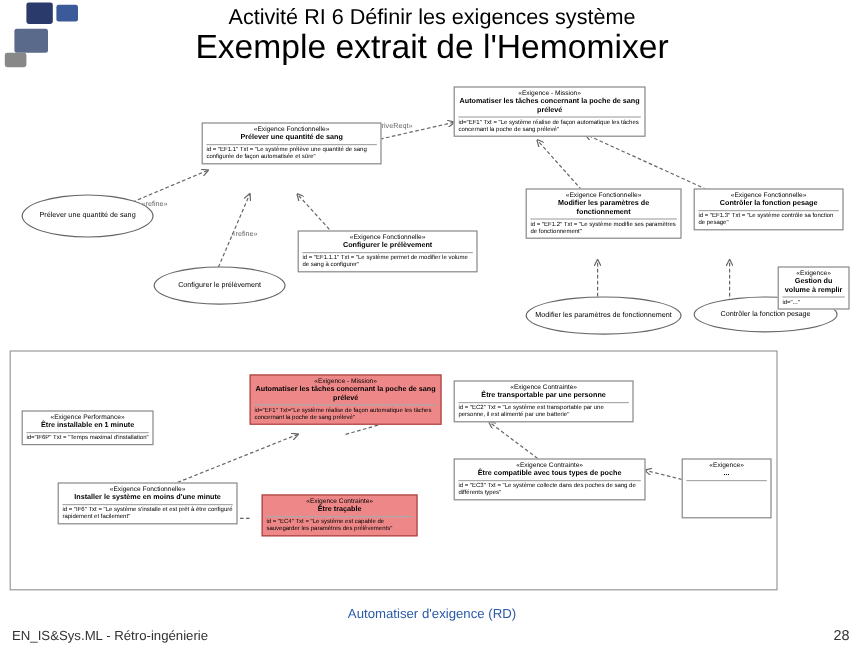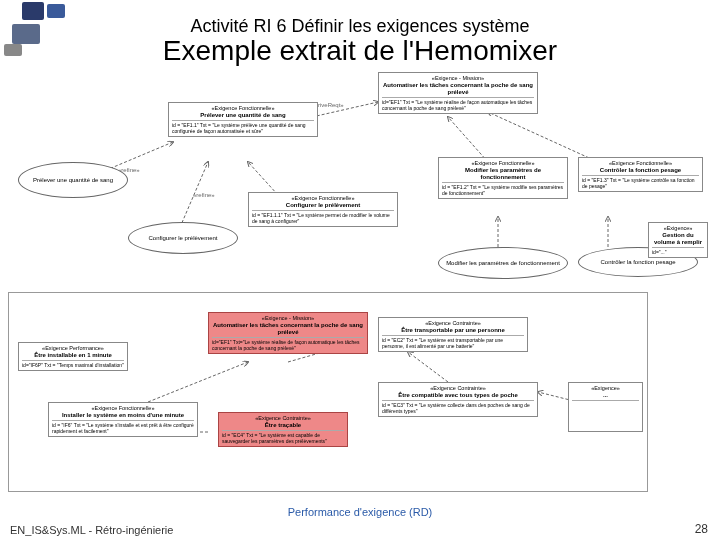--- a/index.html
+++ b/index.html
@@ -4,21 +4,21 @@
 <style>
   * { box-sizing: border-box; margin: 0; padding: 0; }
   body { width: 720px; height: 540px; font-family: Arial, sans-serif; background: #fff; position: relative; overflow: hidden; }
   .header { position: relative; height: 70px; }
   .icon-cluster { position: absolute; left: 2px; top: 2px; width: 80px; height: 60px; }
   .device { width: 30px; height: 20px; background: #4a5a7a; border-radius: 2px; position: absolute; }
   .device.d1 { left: 20px; top: 0; width: 22px; height: 18px; background: #2a3a6a; }
   .device.d2 { left: 45px; top: 2px; width: 18px; height: 14px; background: #3a5a9a; }
   .device.d3 { left: 10px; top: 22px; width: 28px; height: 20px; background: #5a6a8a; }
   .device.d4 { left: 2px; top: 42px; width: 18px; height: 12px; background: #888; }
-  .subtitle { text-align: center; font-size: 18px; padding-top: 16px; color: #000; }
+  .subtitle { text-align: center; font-size: 18px; padding-top: 4px; color: #000; }
   .title { text-align: center; font-size: 28px; color: #000; margin-top: -2px; }
   .diagram-area { position: absolute; left: 8px; top: 72px; right: 8px; bottom: 30px; }
   .req-box { position: absolute; border: 1px solid #888; background: #fff; padding: 2px 3px; font-size: 6px; line-height: 1.2; text-align: center; }
   .req-box.red { background: #e88; border-color: #a44; }
   .req-box .stereo { font-size: 5.5px; }
   .req-box .name { font-weight: bold; font-size: 6px; border-bottom: 1px solid #aaa; margin-bottom: 1px; padding-bottom: 1px; }
   .req-box .body { font-size: 5px; text-align: left; }
   .uc { position: absolute; border: 1px solid #666; border-radius: 50%; background: #fff; font-size: 6px; display: flex; align-items: center; justify-content: center; text-align: center; padding: 2px; }
   svg.lines { position: absolute; left: 0; top: 0; width: 100%; height: 100%; pointer-events: none; }
   .caption { position: absolute; left: 0; right: 0; bottom: 22px; text-align: center; font-size: 11px; color: #2a5aa8; }
@@ -158,15 +158,15 @@
 Txt = "Le système collecte dans des poches de sang de différents types"</div>
   </div>
 
   <div class="req-box" style="left:560px; top:310px; width:75px; height:50px;">
     <div class="stereo">«Exigence»</div>
     <div class="name">...</div>
   </div>
 
 </div>
 
-<div class="caption">Performance d'exigence (RD)</div>
+<div class="caption">Automatiser d'exigence (RD)</div>
 <div class="footer">EN_IS&amp;Sys.ML - Rétro-ingénierie</div>
 <div class="pagenum">28</div>
 
 </body></html>

